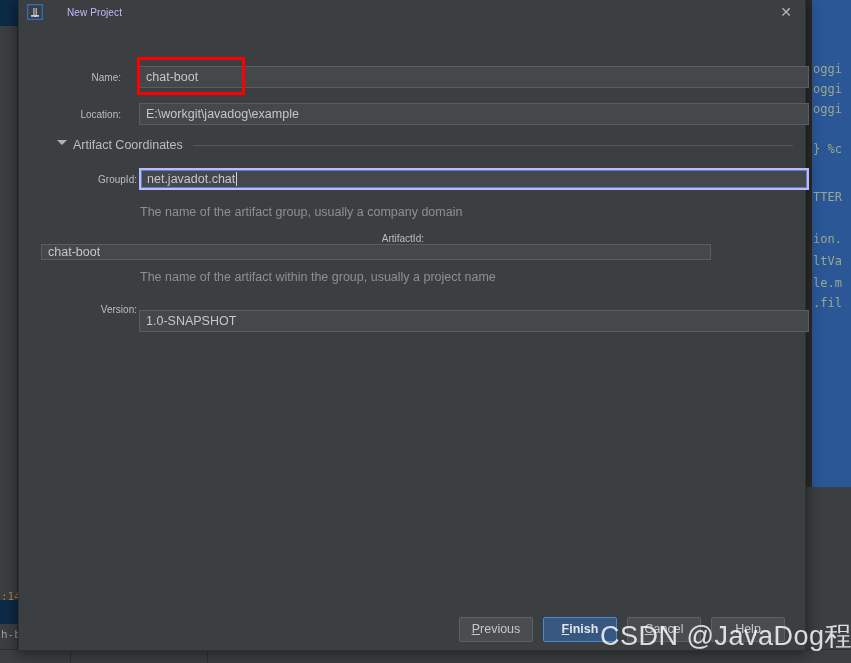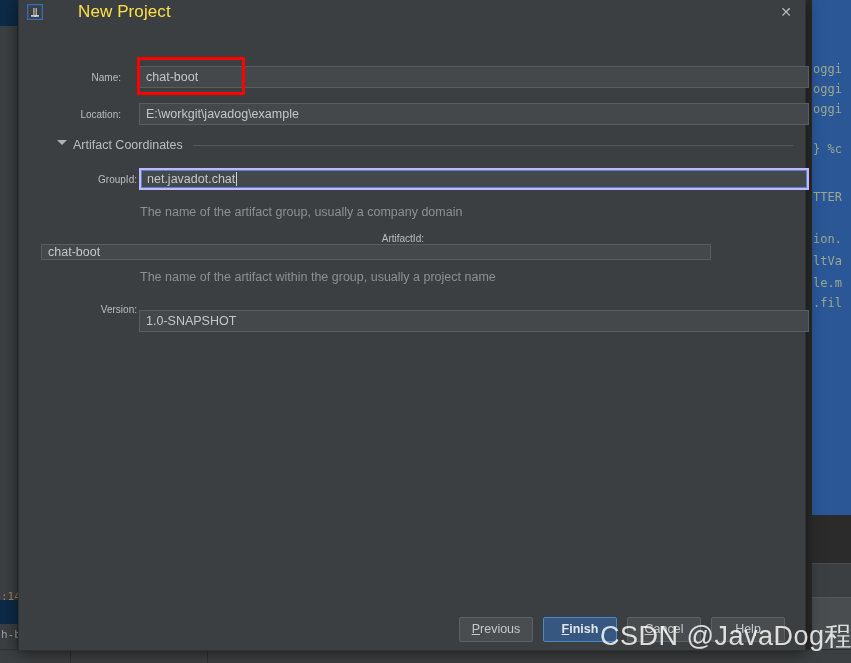--- a/index.html
+++ b/index.html
@@ -45,21 +45,21 @@
     color: #a9a9a0;
     white-space: nowrap;
   }
   .ide-left-text.t1 { top: 590px; color: #a0845c; }
   .ide-left-text.t2 { top: 628px; color: #9aa0a6; }
 
   
   .ide-editor {
     position: absolute;
     right: 0; top: 0;
-    width: 51px; height: 663px;
+    width: 51px; height: 487px;
     background: #2b2b2b;
     border-left: 1px solid #2e3133;
     overflow: hidden;
   }
   .ide-editor-sel {
     position: absolute;
     left: 11px; top: 0;
     width: 40px; height: 515px;
     background: #2b5797;
   }
@@ -137,23 +137,23 @@
     display: flex;
     align-items: center;
   }
   .dlg-icon {
     margin-left: 8px;
     width: 25px; height: 16px;
     flex: 0 0 auto;
     position: relative;
   }
   .dlg-title {
-    margin-left: 26px;
-    font-size: 17px;
-    color: #fde047;
+    margin-left: 15px;
+    font-size: 10px;
+    color: #c4b5fd;
     letter-spacing: .1px;
   }
   .dlg-close {
     position: absolute;
     right: 10px; top: 3px;
     width: 18px; height: 18px;
     display: flex;
     align-items: center;
     justify-content: center;
     color: #b3b6b8;

